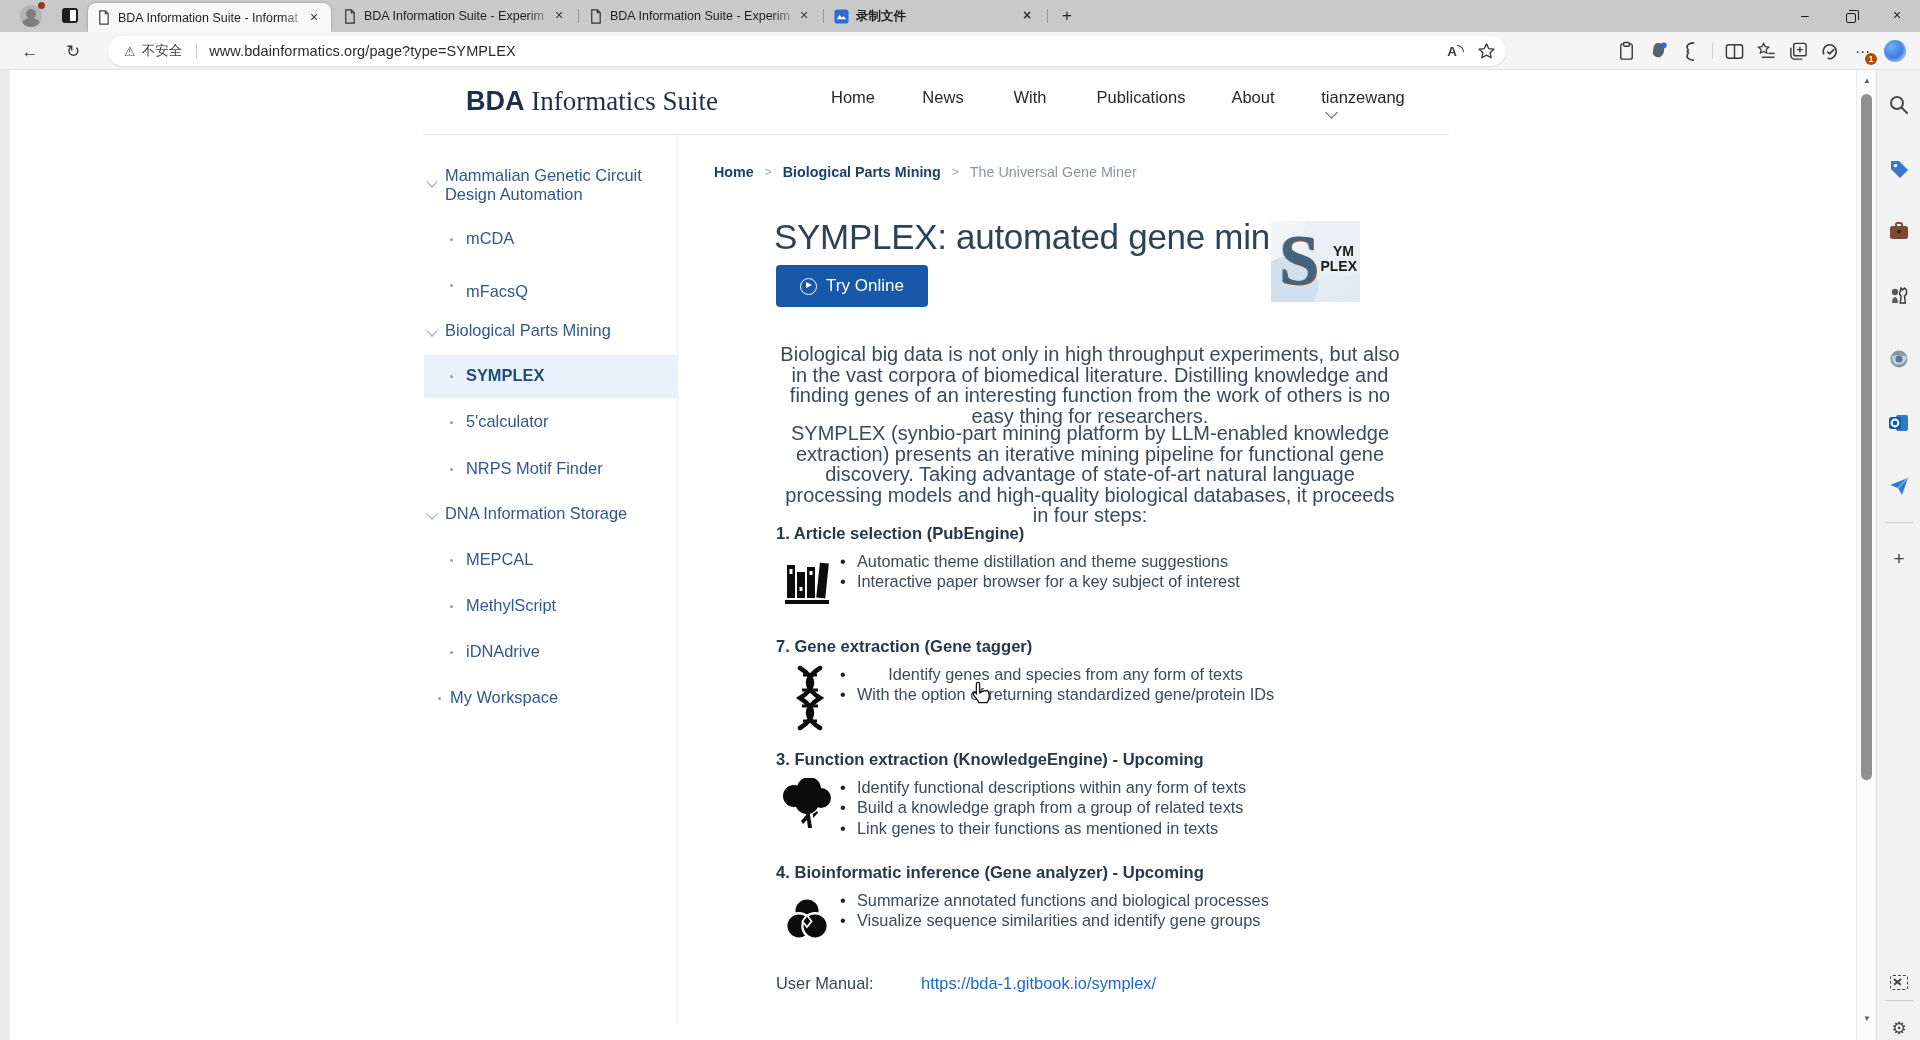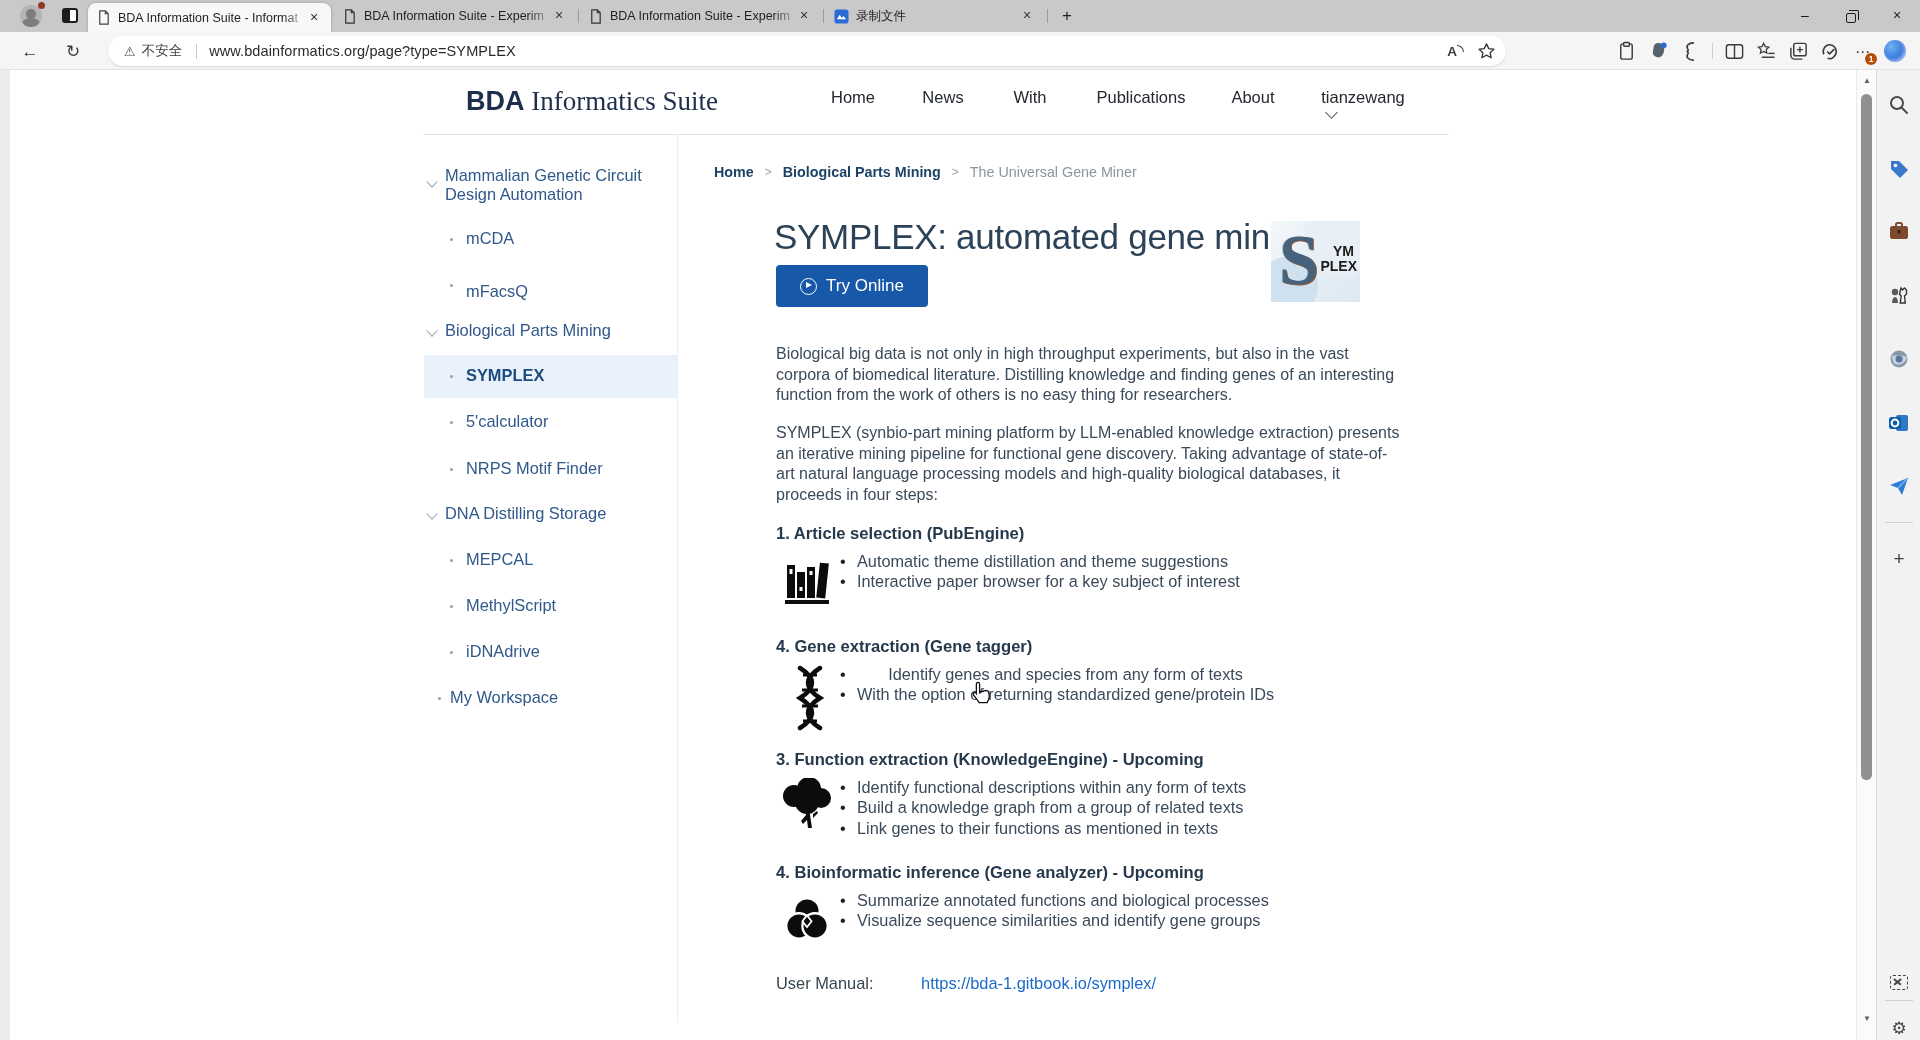--- a/index.html
+++ b/index.html
@@ -94,21 +94,21 @@
   .sym-badge { position:absolute; left:1271px; top:151px; width:89px; height:81px; background:
       radial-gradient(circle at 20% 80%, #cfe0ee 0 30%, transparent 31%),
       radial-gradient(circle at 80% 20%, #e8eff6 0 40%, transparent 41%),
       linear-gradient(135deg,#f3f7fa,#dde8f1); overflow:hidden; }
   .sym-badge .S { position:absolute; left:8px; top:-2px; font-family:"Liberation Serif","DejaVu Serif",serif; font-size:72px; font-weight:bold; color:#47627b; text-shadow:1px 1px 0 #8a5a3b, -1px 0 0 #9eb4c6; }
   .sym-badge .t1 { position:absolute; right:6px; top:22px; font-size:14px; font-weight:bold; color:#1b1b1b; }
   .sym-badge .t2 { position:absolute; right:3px; top:37px; font-size:14px; font-weight:bold; color:#1b1b1b; }
   .try-btn { position:absolute; left:776px; top:195px; width:152px; height:42px; background:#1758a8; border-radius:4px; color:#fff; font-size:17px; display:flex; align-items:center; justify-content:center; gap:9px; cursor:pointer; }
   .play-ic { width:17px; height:17px; border:1.5px solid #fff; border-radius:50%; position:relative; }
   .play-ic::before { content:""; position:absolute; left:5px; top:3.5px; border-left:6px solid #fff; border-top:3.5px solid transparent; border-bottom:3.5px solid transparent; }
-  .para { position:absolute; left:776px; width:628px; font-size:16px; line-height:20.5px; color:#3a4a5a; }
+  .para { position:absolute; left:776px; width:628px; font-size:20px; line-height:20.5px; color:#3a4a5a;text-align:center; }
   .step-title { position:absolute; left:776px; font-size:16.6px; font-weight:bold; color:#25384c; white-space:nowrap; }
   .step-icon { position:absolute; }
   .bullets { position:absolute; left:836px; list-style:none; }
   .bullets li { position:relative; padding-left:21px; font-size:16.3px; line-height:20.3px; color:#3a4a5a; white-space:nowrap; }
   .bullets li::before { content:"•"; position:absolute; left:4px; color:#222; }
   .manual { position:absolute; left:776px; top:904px; font-size:16.4px; color:#37474f; }
   .manual a { color:#1b6ac9; text-decoration:none;margin-left:43px; }
 
   .cursor { position:absolute; left:968px; top:680px; width:26px; height:28px; z-index:50; }
 </style>
@@ -150,21 +150,21 @@
       <svg class="favicon" viewBox="0 0 16 16">
           <path d="M4 1h6l3 3v11H4z" fill="none" stroke="#333" stroke-width="1.3"></path>
           <path d="M10 1v3h3" fill="none" stroke="#333" stroke-width="1.3"></path>
         </svg>
       <span class="tab-title">BDA Information Suite - Experim</span>
       <span class="fade"></span>
       <span class="tab-close">×</span>
     </div>
     <div class="tab-sep" style="left:823px;"></div>
 
-    <div class="tab" style="left:826px;width:218px;">
+    <div class="tab" style="left:826px;width:218px;font-weight:bold;">
       <svg class="favicon" viewBox="0 0 16 16">
           <rect x="0.5" y="0.5" width="15" height="15" rx="3" fill="#2b6cd4"></rect>
           <path d="M3 11 L6 6 L8.5 9.5 L10 7.5 L13 11 Z" fill="#fff"></path>
         </svg>
       <span class="tab-title">录制文件</span>
       <span class="fade"></span>
       <span class="tab-close">×</span>
     </div>
     <div class="tab-sep" style="left:1047px;"></div>
 
@@ -253,21 +253,21 @@
     <div class="snav-item snav-child" style="top:212px;">mFacsQ</div>
     <div class="chev" style="left:428px;top:257px;"></div>
     <div class="snav-item snav-group" style="top:251px;">Biological Parts Mining</div>
     <div class="bullet-dot" style="left:450px;top:305px;"></div>
     <div class="snav-item snav-child snav-active" style="top:296px;">SYMPLEX</div>
     <div class="bullet-dot" style="left:450px;top:351px;"></div>
     <div class="snav-item snav-child" style="top:342px;">5'calculator</div>
     <div class="bullet-dot" style="left:450px;top:398px;"></div>
     <div class="snav-item snav-child" style="top:389px;">NRPS Motif Finder</div>
     <div class="chev" style="left:428px;top:440px;"></div>
-    <div class="snav-item snav-group" style="top:434px;">DNA Distilling Storage</div>
+    <div class="snav-item snav-group" style="top:434px;">DNA Information Storage</div>
     <div class="bullet-dot" style="left:450px;top:489px;"></div>
     <div class="snav-item snav-child" style="top:480px;">MEPCAL</div>
     <div class="bullet-dot" style="left:450px;top:535px;"></div>
     <div class="snav-item snav-child" style="top:526px;">MethylScript</div>
     <div class="bullet-dot" style="left:450px;top:581px;"></div>
     <div class="snav-item snav-child" style="top:572px;">iDNAdrive</div>
     <div class="bullet-dot" style="left:438px;top:627px;"></div>
     <div class="snav-item" style="left:450px;top:618px;">My Workspace</div>
 
     <div class="breadcrumb">
@@ -301,21 +301,21 @@
       <rect x="22" y="10" width="8" height="31" fill="#0c0c0c"></rect>
         <rect x="24.5" y="14" width="3" height="4" fill="#fff"></rect>
       <rect x="33" y="6" width="9" height="35" fill="#0c0c0c" transform="rotate(6 37 24)"></rect>
       <rect x="0" y="43" width="44" height="4" fill="#0c0c0c"></rect>
     </svg>
     <ul class="bullets" style="top:481px;">
       <li>Automatic theme distillation and theme suggestions</li>
       <li>Interactive paper browser for a key subject of interest</li>
     </ul>
 
-    <div class="step-title" style="top:567px;">4. Gene extraction (Gene tagger)</div>
+    <div class="step-title" style="top:567px;">7. Gene extraction (Gene tagger)</div>
     <svg class="step-icon" style="left:790px;top:595px;" width="40" height="68" viewBox="0 0 40 68">
       <path d="M30 3 Q6 18 30 33 Q6 48 30 63" fill="none" stroke="#0c0c0c" stroke-width="4.5" stroke-linecap="round"></path>
       <path d="M10 3 Q34 18 10 33 Q34 48 10 63" fill="none" stroke="#0c0c0c" stroke-width="4.5" stroke-linecap="round"></path>
       <line x1="13" y1="10" x2="27" y2="10" stroke="#0c0c0c" stroke-width="3"></line>
       <line x1="12" y1="25" x2="28" y2="25" stroke="#0c0c0c" stroke-width="3"></line>
       <line x1="12" y1="41" x2="28" y2="41" stroke="#0c0c0c" stroke-width="3"></line>
       <line x1="13" y1="56" x2="27" y2="56" stroke="#0c0c0c" stroke-width="3"></line>
     </svg>
     <ul class="bullets" style="top:594px;text-align:center;">
       <li>Identify genes and species from any form of texts</li>

